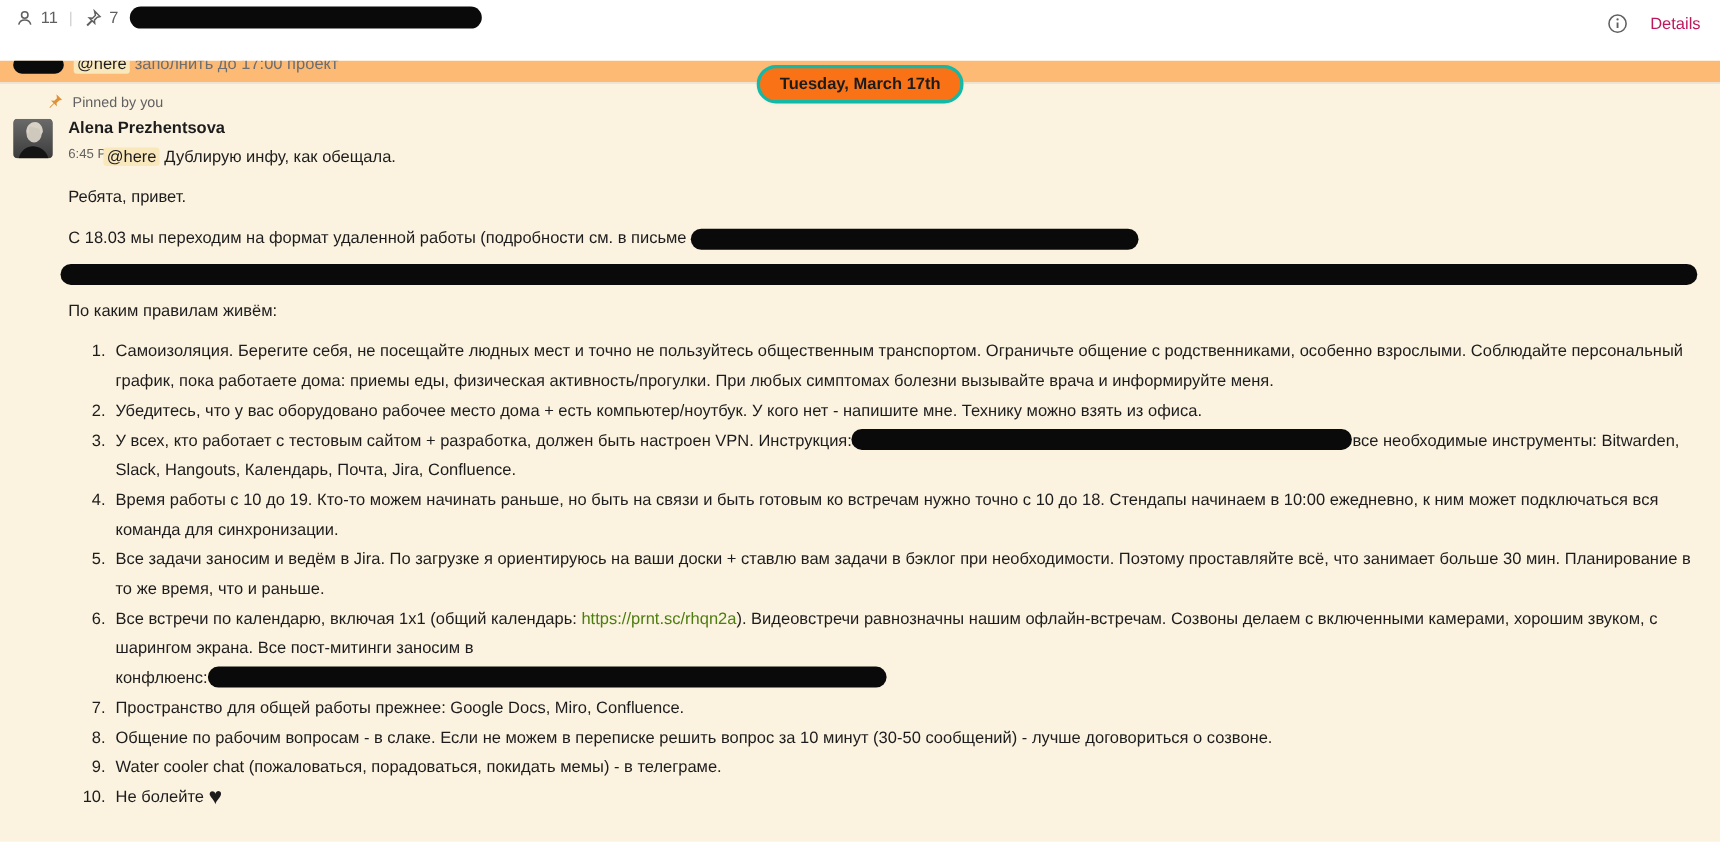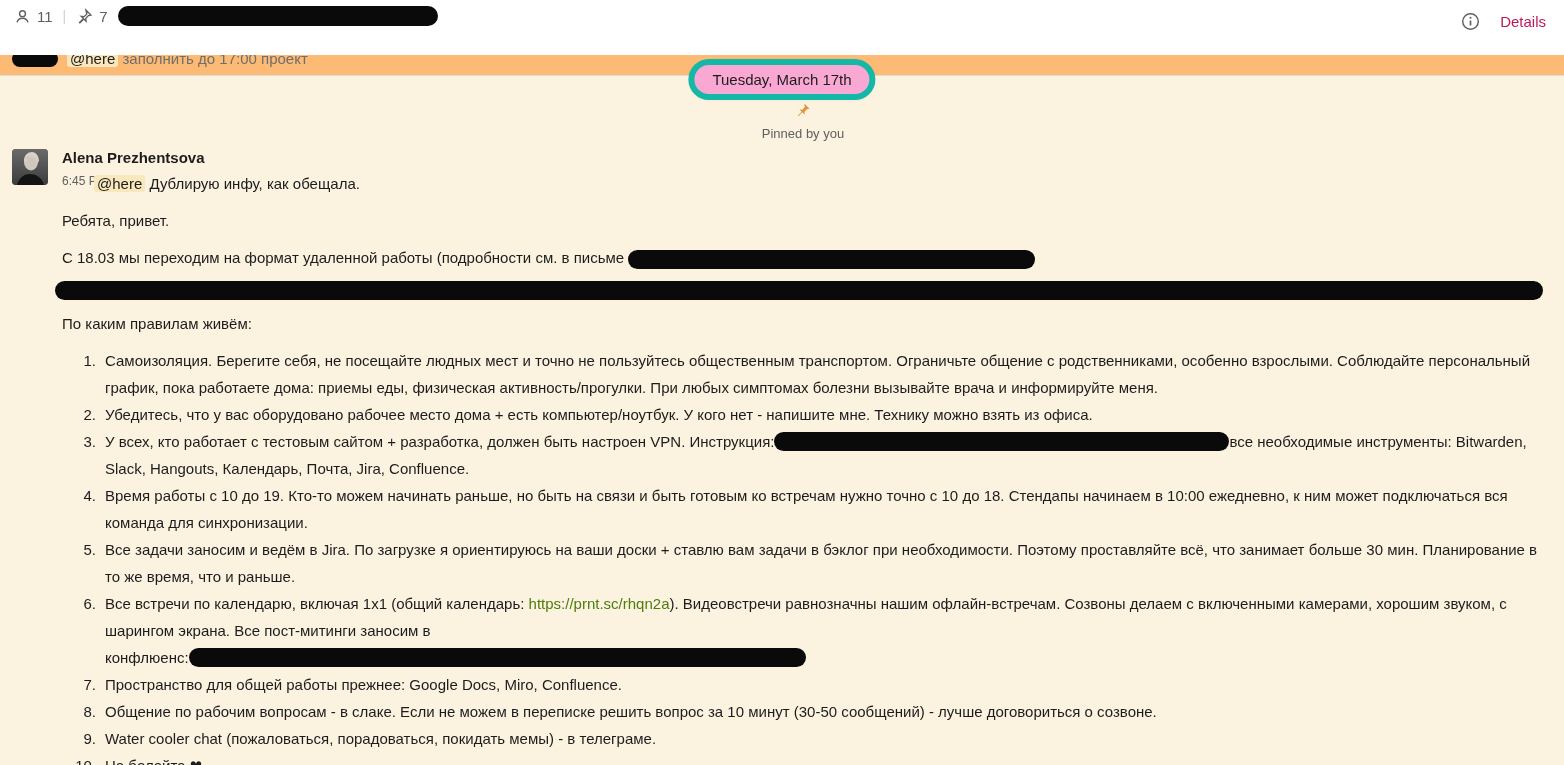--- a/index.html
+++ b/index.html
@@ -23,26 +23,26 @@
 
   
   .partial-strip { height:20px; background:#fdba74; overflow:hidden; position:relative; }
   .partial-inner { position:absolute; top:-5px; left:12px; display:flex; align-items:center; gap:9px; white-space:nowrap; }
   .redact-avatar { width:46px; height:16px; border-radius:9px; background:#0a0a0a; display:inline-block; }
   .partial-text { color:#6f6e6e; font-size:15px; }
 
   
   .pinned-area { height:690px; background:#fbf3e0; border-top:1px solid #ddd; position:relative; }
   .date-pill { position:absolute; top:-17px; left:50%; transform:translateX(-50%);
-               background:#f9a8d4; border:6px solid #14b8a6; border-radius:24px;
-               padding:6px 18px; font-size:15px; font-weight:normal; color:#1d1c1d;
+               background:#f97316; border:3px solid #14b8a6; border-radius:24px;
+               padding:6px 18px; font-size:15px; font-weight:bold; color:#1d1c1d;
                box-shadow:0 1px 3px rgba(0,0,0,.04); cursor:pointer; z-index:5; }
 
-  .pinned-label-row { display:flex; align-items:center; gap:8px; padding:26px 0 2px 42px;
-                      color:#616061; font-size:13px;flex-direction:column; }
+  .pinned-label-row { display:flex; align-items:center; gap:8px; padding:8px 0 2px 42px;
+                      color:#616061; font-size:13px; }
 
   
   .message { display:flex; padding:6px 20px 0 12px; }
   .avatar { width:36px; height:36px; border-radius:4px; overflow:hidden; flex:0 0 36px; cursor:pointer; }
   .msg-body { margin-left:14px; flex:1; min-width:0; }
   .msg-head { display:flex; align-items:baseline; gap:8px; height:21px;flex-direction:column; }
   .author { font-weight:bold; font-size:15px; color:#1d1c1d; }
   .timestamp { font-size:12px; color:#616061; }
 
   .msg-text p { line-height:27px; margin:0 0 10px 0; }

